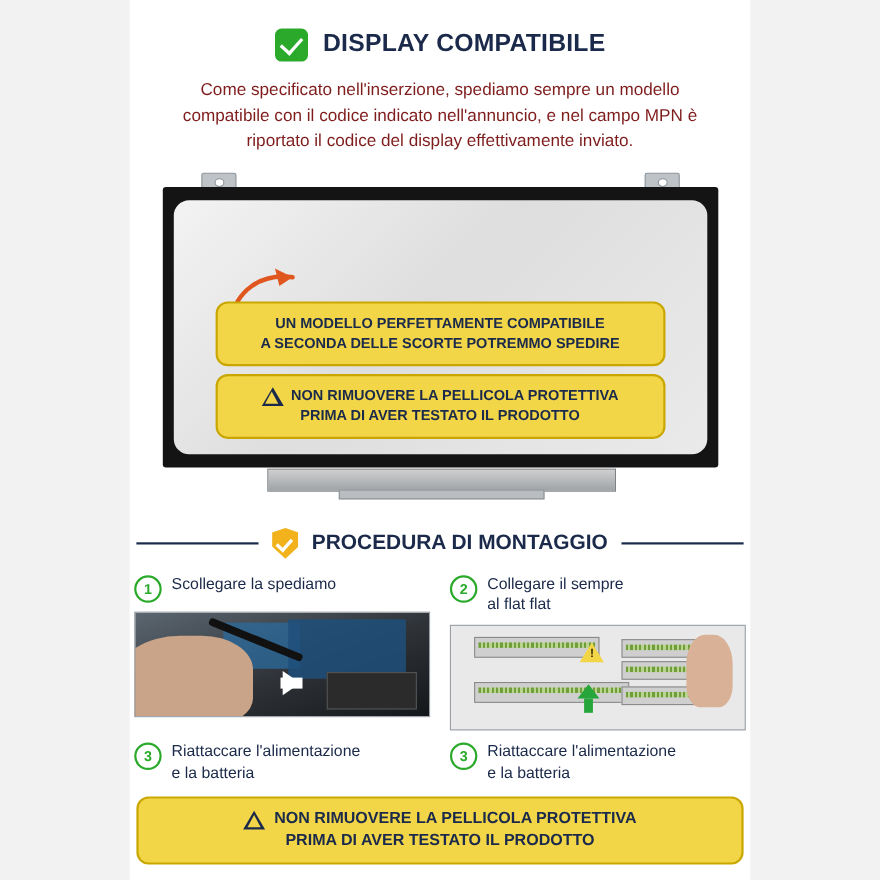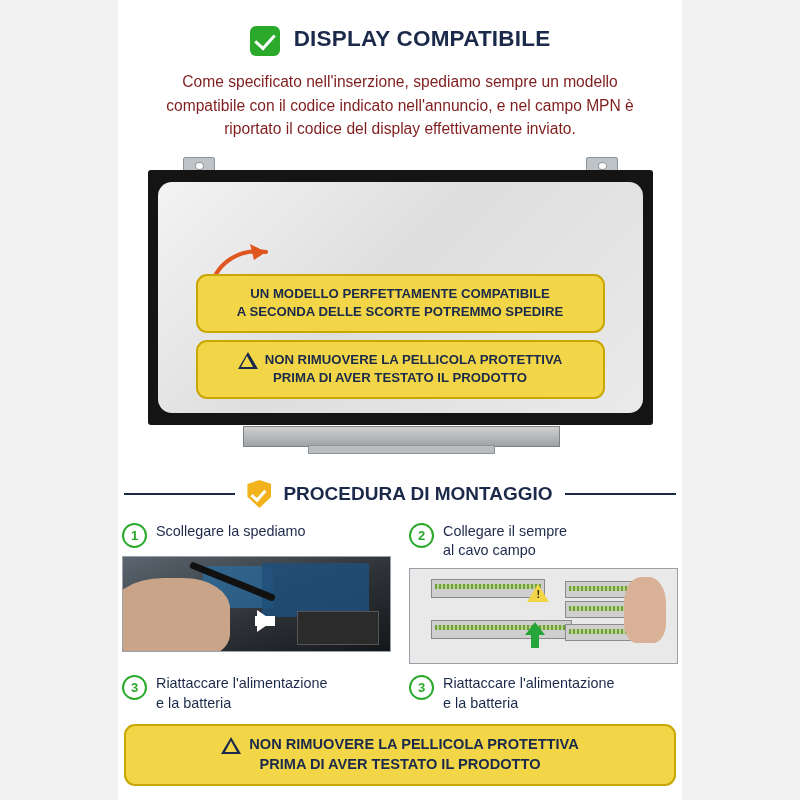--- a/index.html
+++ b/index.html
@@ -543,21 +543,21 @@
           <div class="tool"></div>
           <div class="white-arrow"></div>
         </div>
       </div>
 
       <div class="step-col">
         <div class="step-line">
           <div class="num">2</div>
           <div class="step-text">
             <div>Collegare il sempre</div>
-            <div>al cavo campo</div>
+            <div>al flat flat</div>
           </div>
         </div>
         <div class="photo right-photo">
           <div class="conn conn-top">
               <div class="strip"></div>
             </div>
           <div class="conn conn-mid">
               <div class="strip"></div>
             </div>
           <div class="conn conn-r1">

